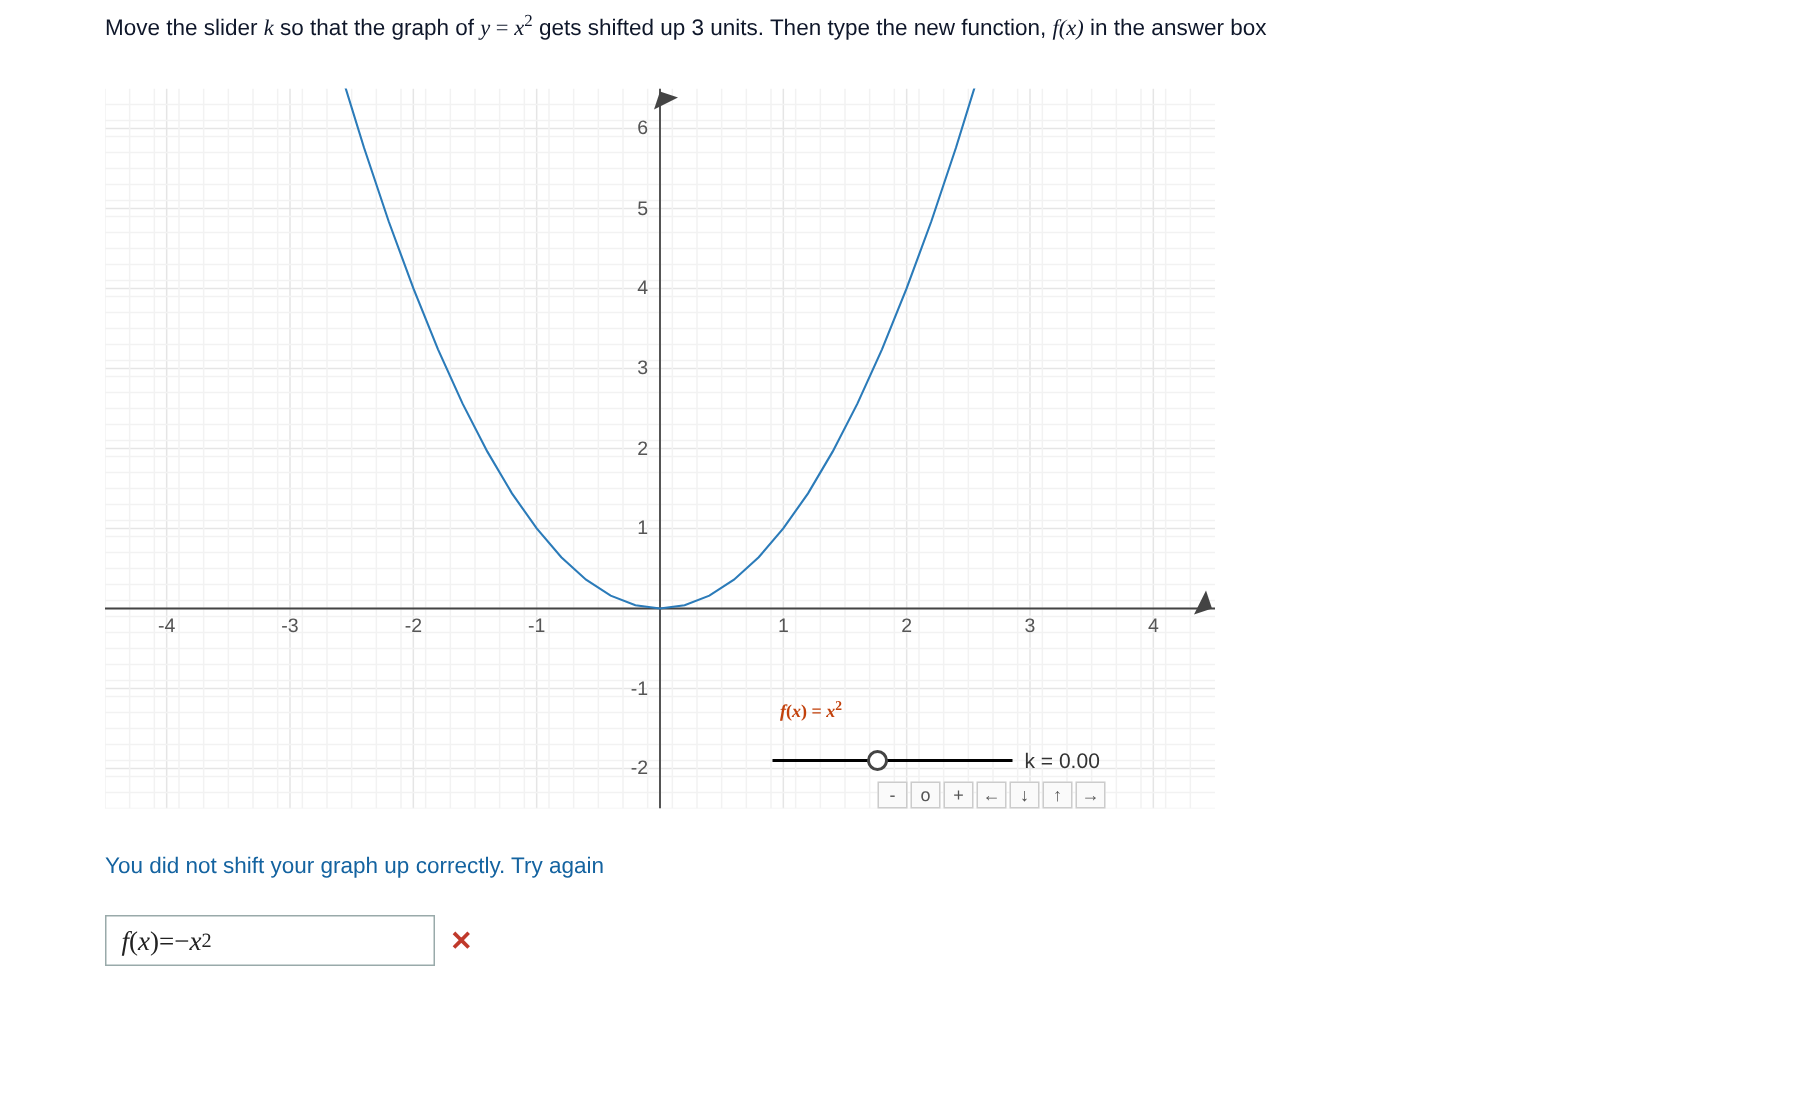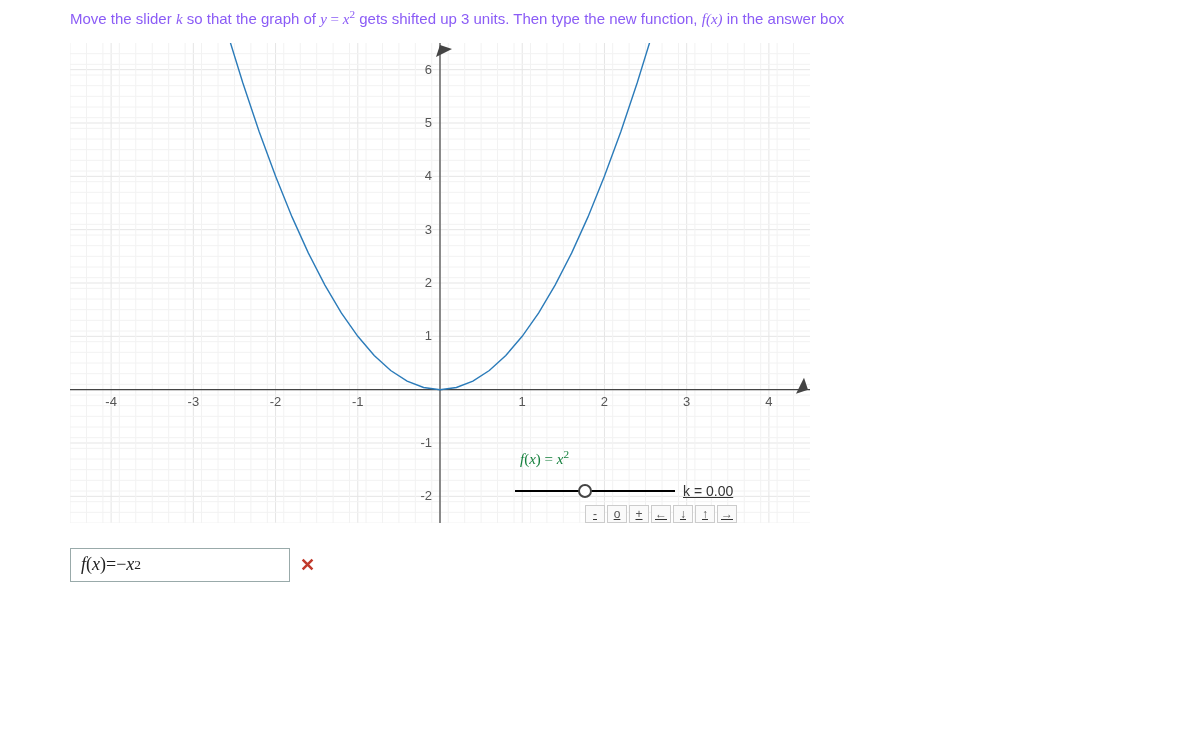--- a/index.html
+++ b/index.html
@@ -5,23 +5,23 @@
   * { box-sizing: border-box; }
   body {
     margin: 0;
     padding: 8px 60px 20px 70px;
     font-family: "Segoe UI", Tahoma, Verdana, sans-serif;
     font-size: 15px;
     color: #333;
     background: #fff;
   }
   .instruction {
-    color: #8b5cf6;
+    color: #0f172a;
     line-height: 1.5;
-    margin-bottom: 12px;
+    margin-bottom: 28px;
   }
   .math-var { font-family: "Times New Roman", serif; font-style: italic; }
   .math-upright { font-family: "Times New Roman", serif; font-style: normal; }
   sup { font-size: 0.75em; vertical-align: super; line-height: 0; font-style: normal; }
 
   .graph-wrap {
     position: relative;
     width: 740px;
     height: 480px;
     margin: 0 0 20px 0;
@@ -29,32 +29,32 @@
   svg.plot { width: 100%; height: 100%; display: block; }
   .axis-tick { font: 13px "Segoe UI", sans-serif; fill: #555; }
   .grid { stroke: #e5e5e5; stroke-width: 1; }
   .grid-minor { stroke: #f2f2f2; stroke-width: 1; }
   .axis { stroke: #444; stroke-width: 1.2; }
   .curve { stroke: #2b7bb9; stroke-width: 1.4; fill: none; }
 
   .curve-label {
     position: absolute;
     font-family: "Times New Roman", serif;
-    font-size: 15px;
+    font-size: 12px;
     font-style: italic;
-    color: #15803d;
+    color: #c2410c;
+    font-weight: bold;
   }
   .curve-label .paren, .curve-label .eq { font-style: normal; }
 
   .slider-group {
     position: absolute;
     left: 445px;
     top: 440px;
     width: 260px;
-    text-decoration: underline;
   }
   .slider-row { display: flex; align-items: center; gap: 8px; }
   .slider-track {
     position: relative;
     width: 160px;
     height: 2px;
     background: #000;
   }
   .slider-thumb {
     position: absolute;
@@ -277,20 +277,21 @@
       <div class="ctrl">+</div>
       <div class="ctrl">←</div>
       <div class="ctrl">↓</div>
       <div class="ctrl">↑</div>
       <div class="ctrl">→</div>
     </div>
   </div>
 </div>
 
 <div class="feedback">
+  <div>You did not shift your graph up correctly. Try again</div>
 </div>
 
 <div class="answer-row">
   <div class="answer-box">
     <span class="math-var">f</span>
       <span class="paren">(</span>
       <span class="math-var">x</span>
       <span class="paren">)</span>
       <span class="eq"> = </span>
       <span class="eq">−</span>

